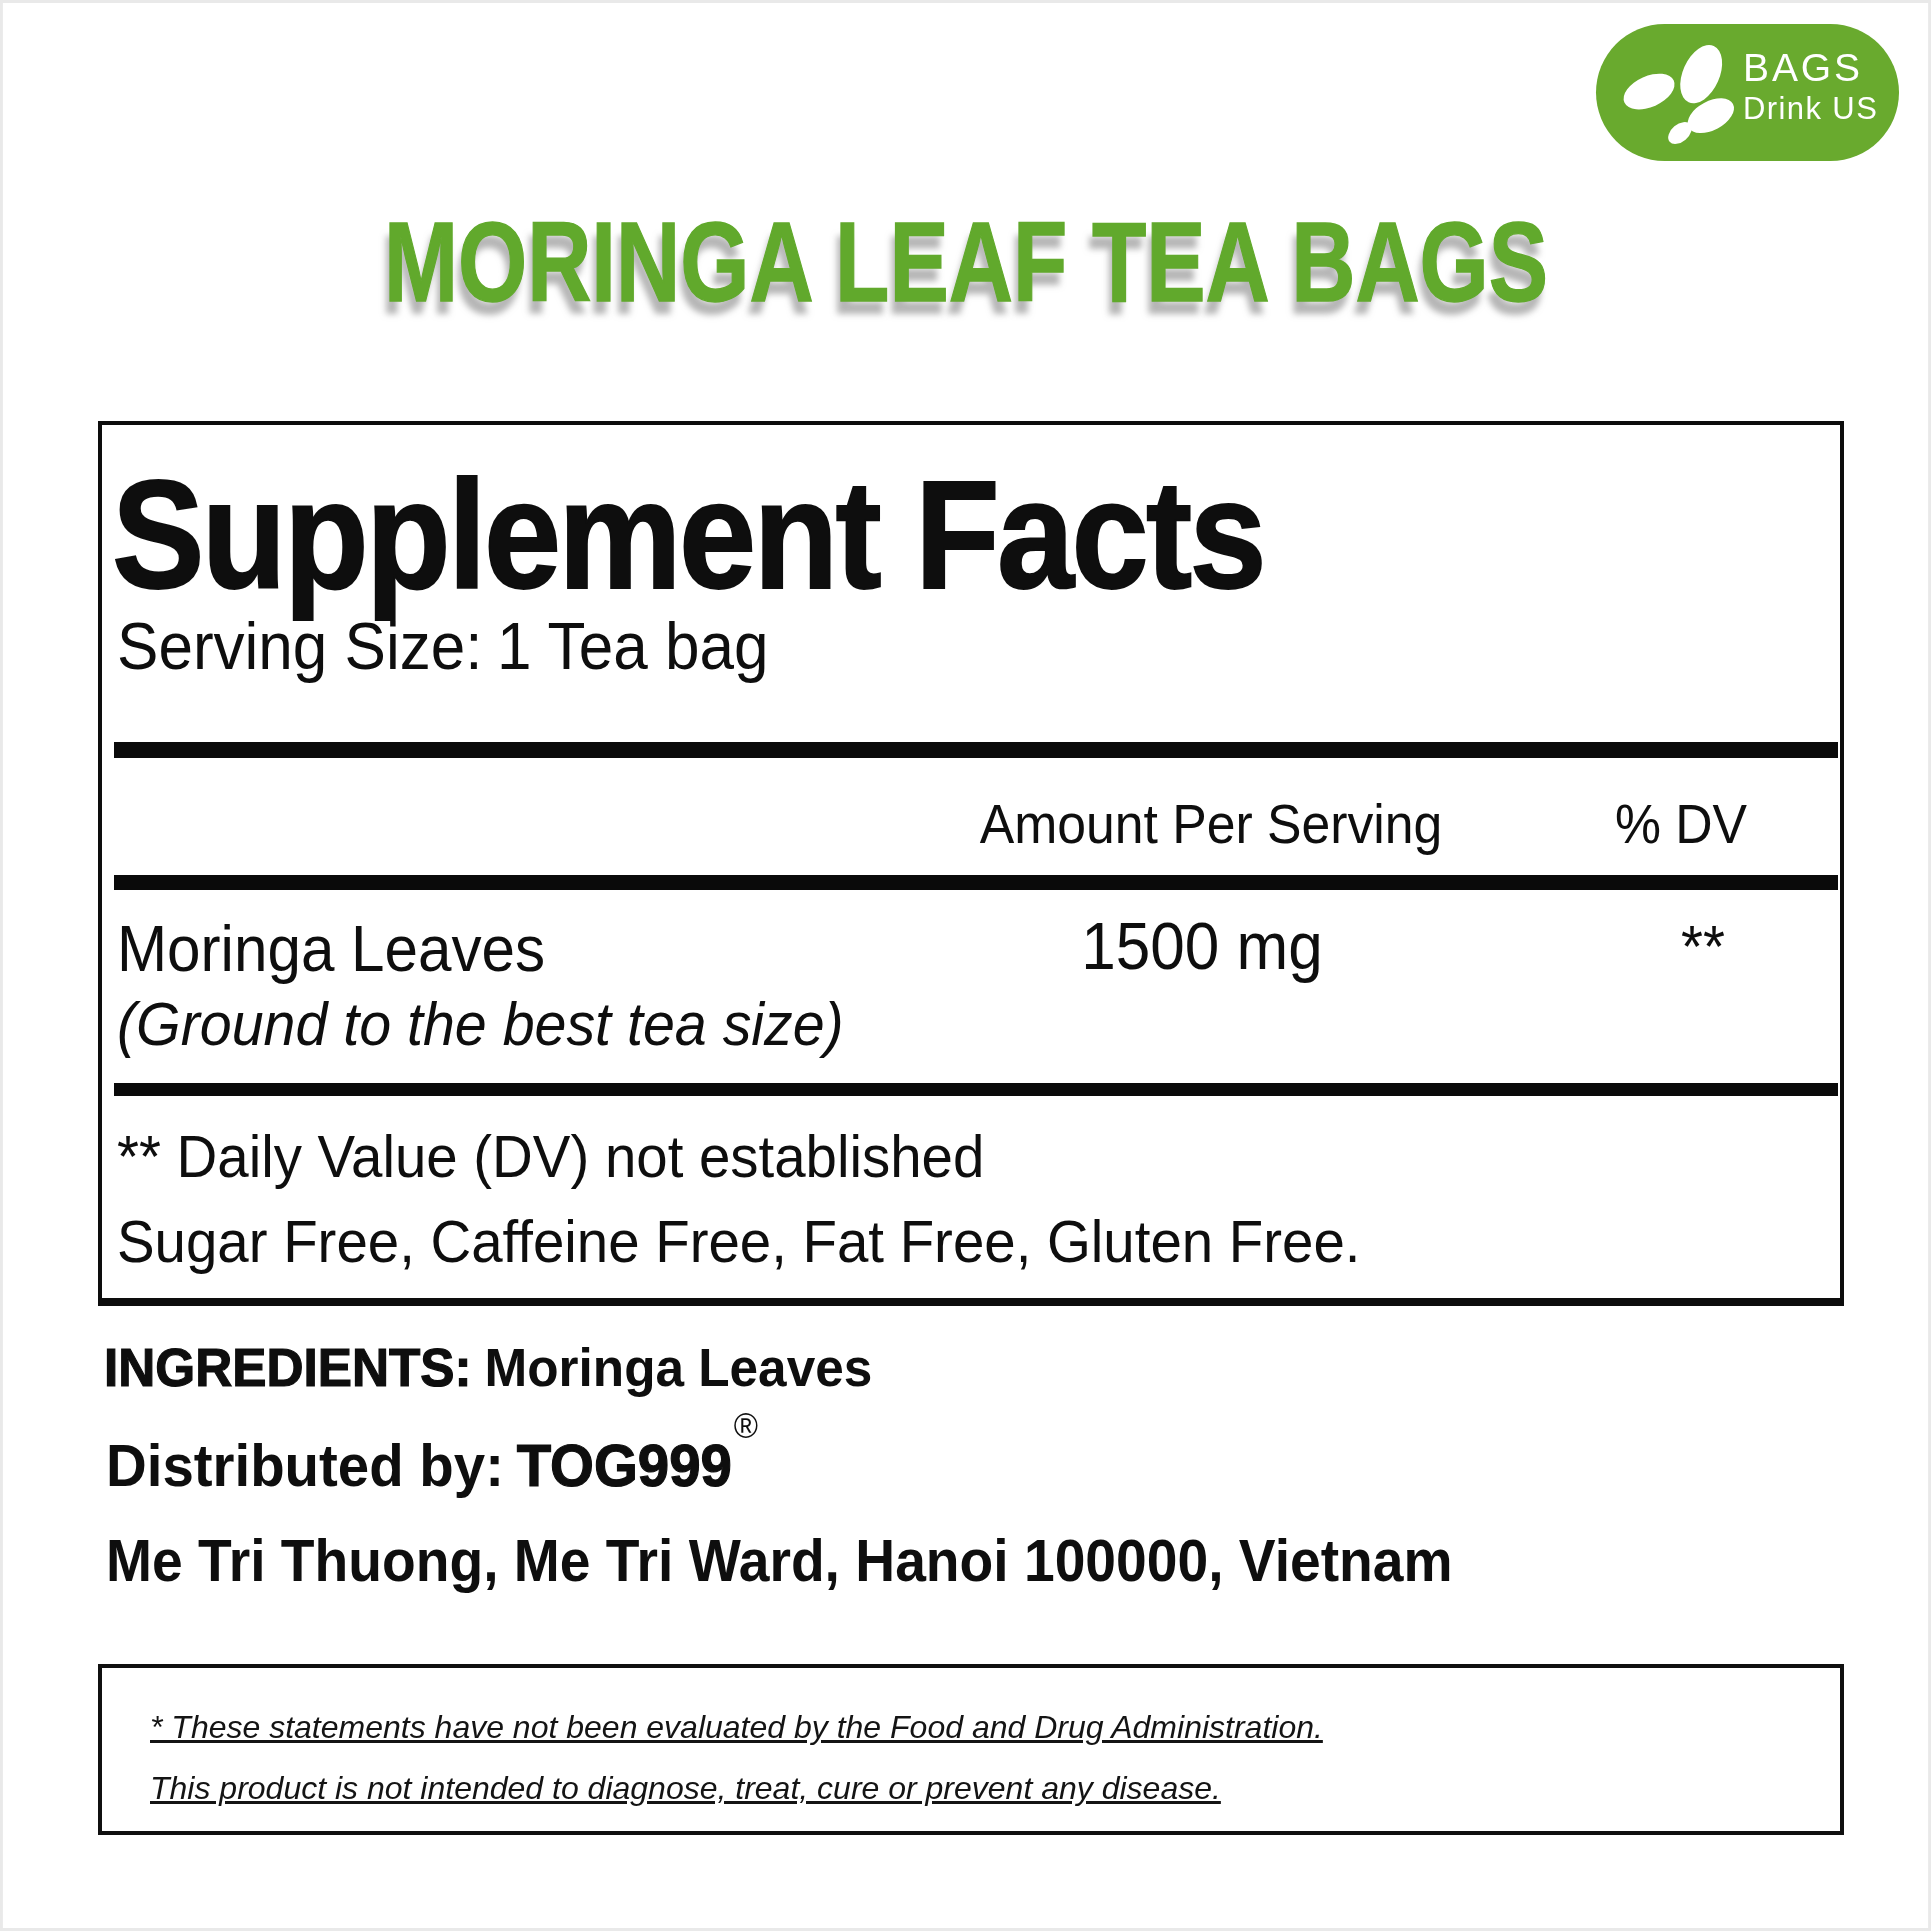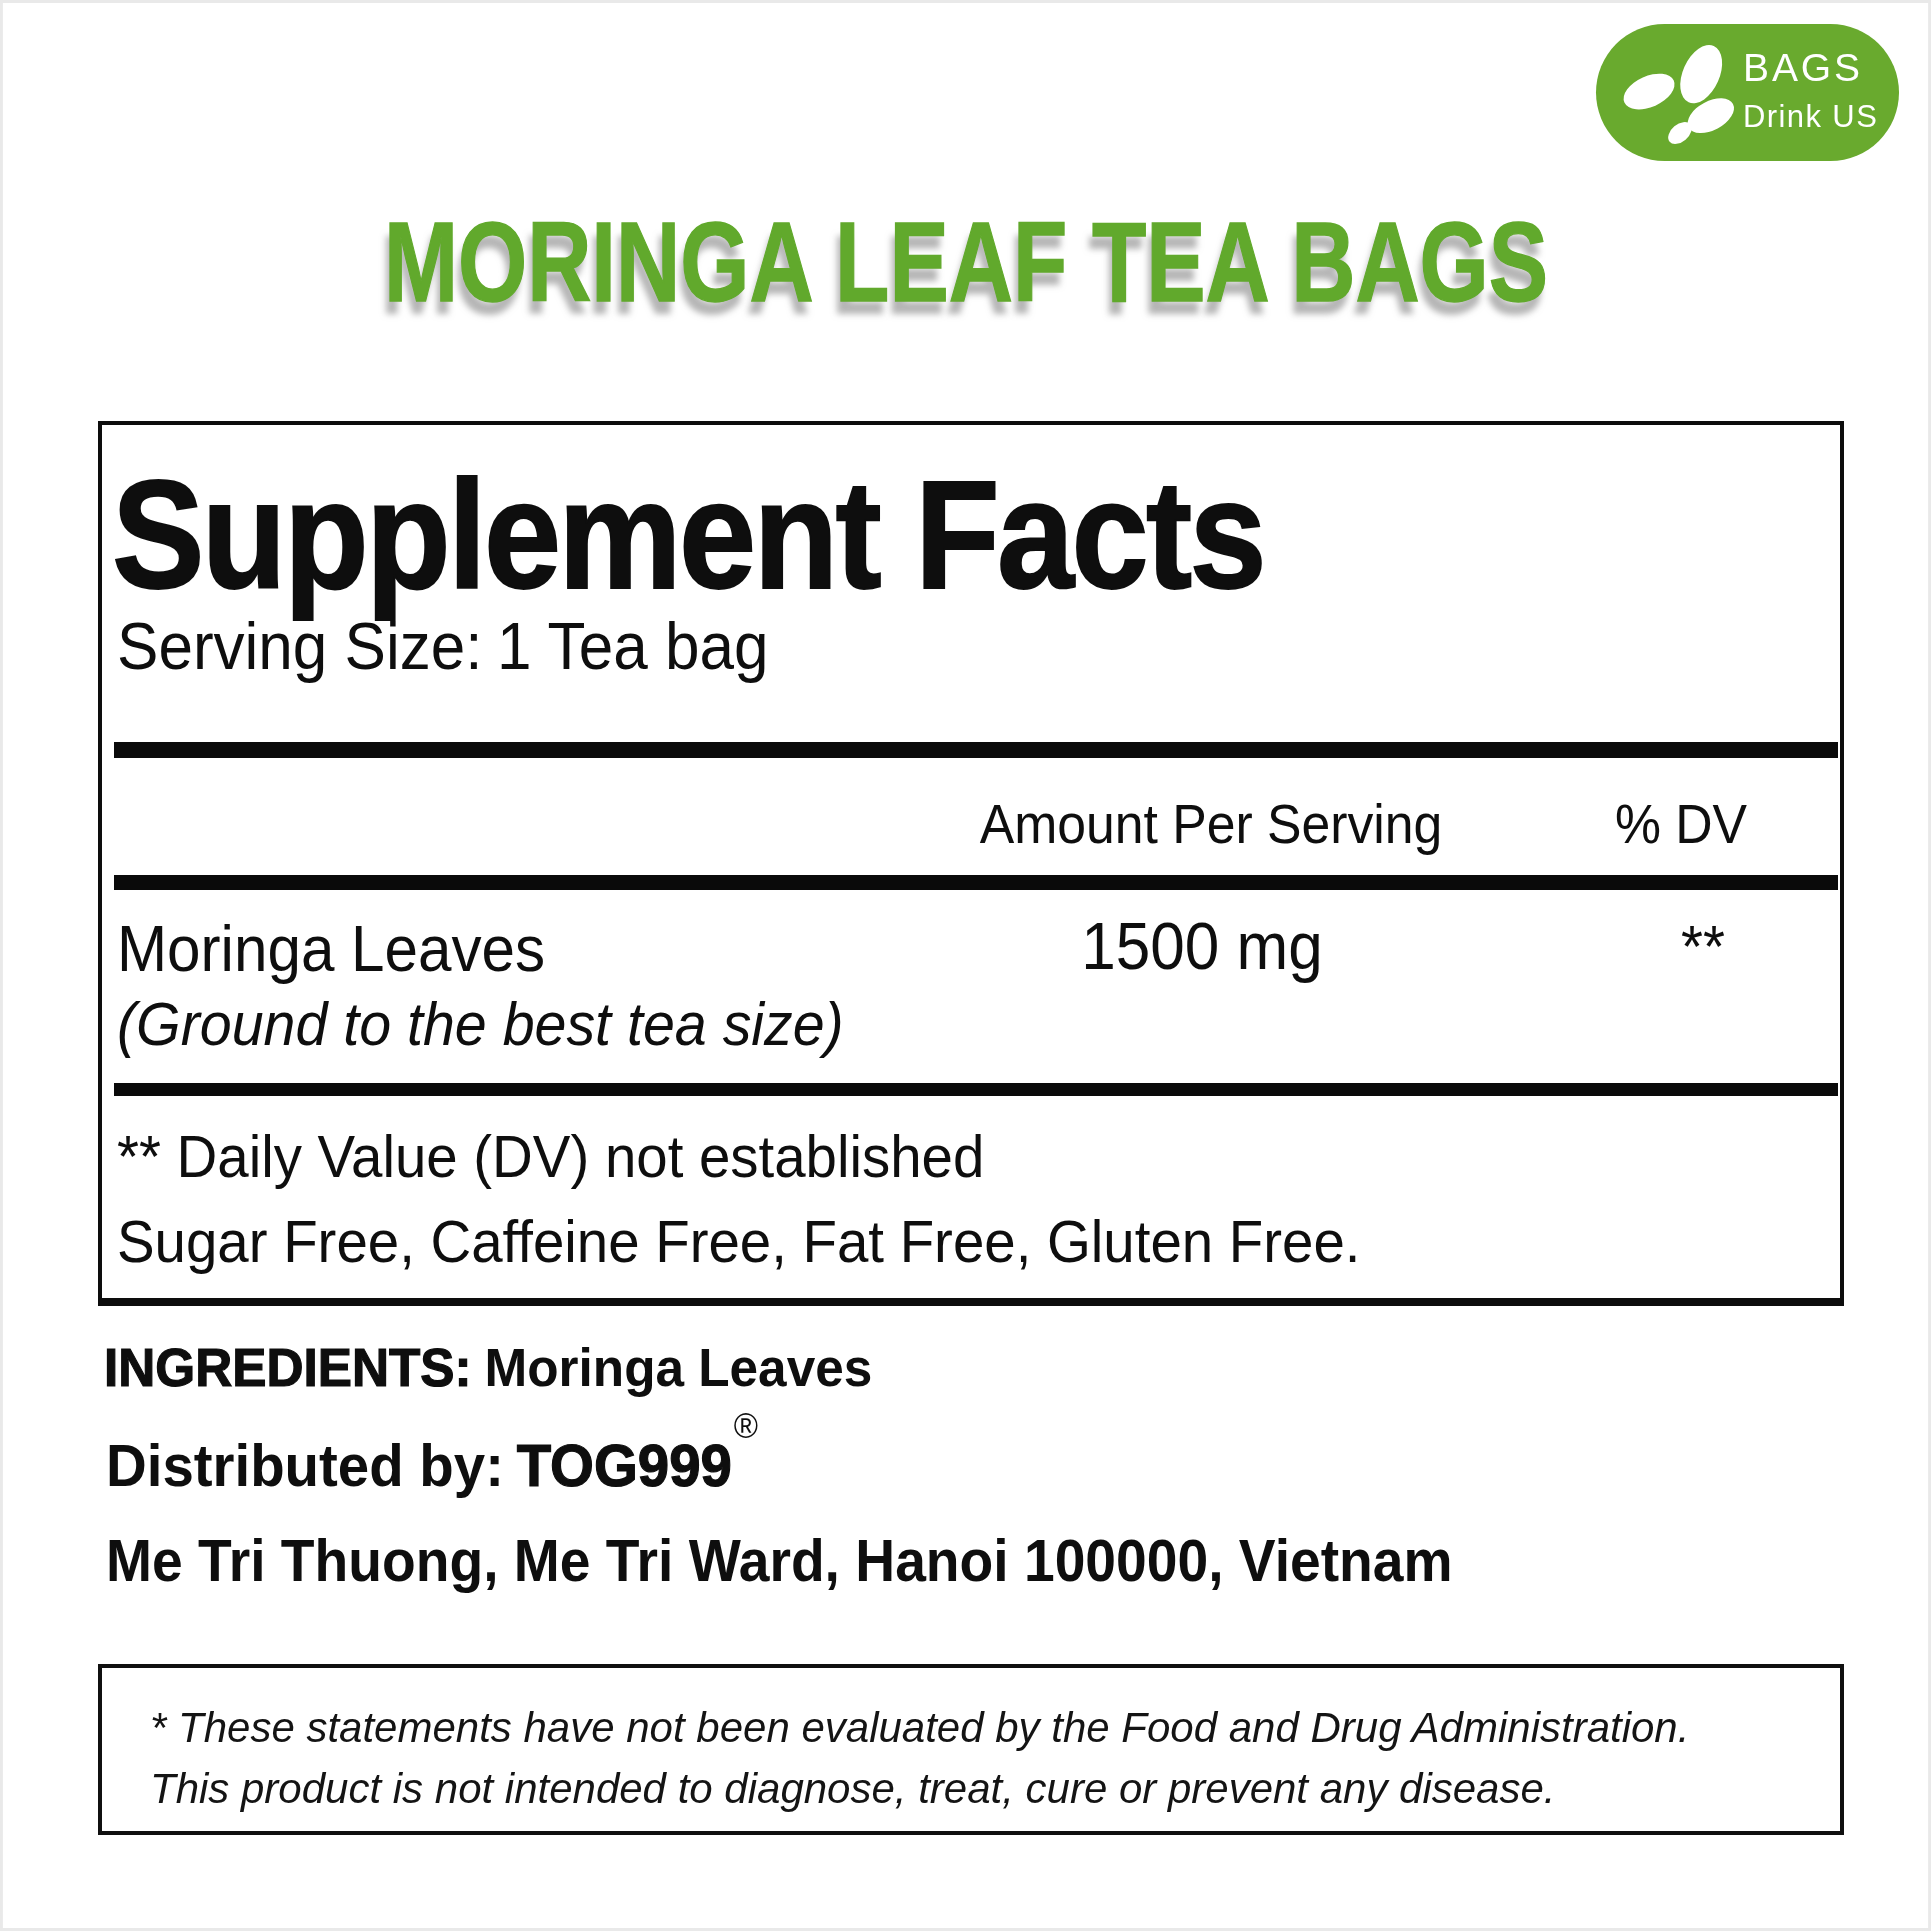--- a/index.html
+++ b/index.html
@@ -9,21 +9,21 @@
     box-shadow:inset 0 0 0 2.9px #e9e9e9;
   }
   
   .logo{
     position:absolute;left:1596px;top:24px;width:303px;height:137px;
     background:#69aa2e;border-radius:69px;
   }
   .logo svg{position:absolute;left:0;top:0;}
   .logo-text{position:absolute;left:147px;top:23px;color:#ffffff;}
   .logo-line1{font-size:39px;font-weight:500;letter-spacing:2.9px;line-height:41px;}
-  .logo-line2{font-size:31px;font-weight:300;letter-spacing:1.4px;line-height:35px;margin-top:11px;}
+  .logo-line2{font-size:31px;font-weight:300;letter-spacing:1.4px;line-height:35px;margin-top:3px;}
   
   .title{
     position:absolute;left:50%;top:205px;margin:0;white-space:nowrap;
     font-size:114px;line-height:114px;font-weight:700;color:#61a92c;
     -webkit-text-stroke:1.4px #61a92c;
     transform:translateX(-50%) scaleX(0.78);transform-origin:center top;
     text-shadow:-4.8px 12.6px 6.8px rgba(120,120,120,0.55);
     letter-spacing:0px;
   }
   
@@ -62,22 +62,22 @@
     transform:scaleX(0.94);transform-origin:left top;}
   .dist-label{font-weight:600;}
   .dist-brand{font-weight:700;-webkit-text-stroke:1.2px #0e0e0e;margin-left:13.5px;}
   .reg{font-size:35px;position:relative;top:-27px;left:1.9px;font-weight:400;-webkit-text-stroke:0;}
   .address{position:absolute;left:106px;top:1526px;margin:0;font-size:60px;font-weight:700;white-space:nowrap;
     transform:scaleX(0.92);transform-origin:left top;}
   
   .disclaimer{
     position:absolute;left:98px;top:1664px;width:1746px;height:171px;
     border:4.8px solid #101010;box-sizing:border-box;
-    padding:29px 0 0 48px;font-size:42px;font-style:italic;font-weight:400;
-    line-height:61px;color:#141414;
+    padding:29px 0 0 48px;font-size:32px;font-style:italic;font-weight:400;
+    line-height:61px;color:#141414;text-decoration:underline;
   }
   .disclaimer div{white-space:nowrap;}
 </style>
 </head>
 <body>
 
 <div class="page">
 
   <div class="logo">
     <svg width="303" height="137" viewBox="0 0 314 142" aria-hidden="true">

